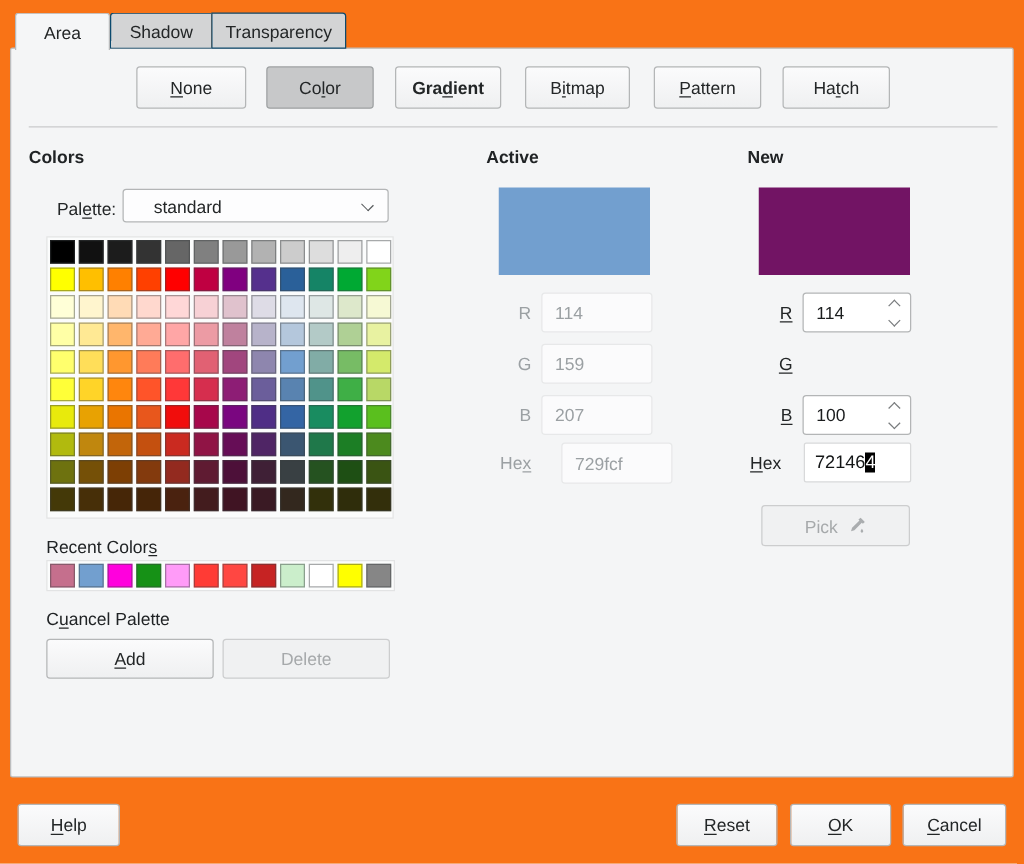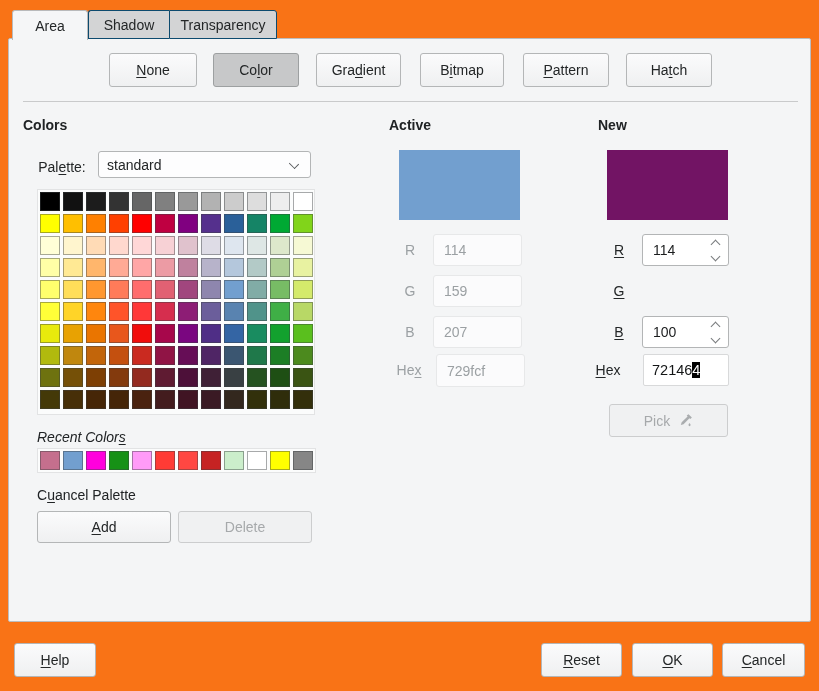--- a/index.html
+++ b/index.html
@@ -54,21 +54,21 @@
   .filltype { top: 14px; }
 
   .separator { position:absolute; left:14px; top:62px; width:775px; height:1px; background:#c9cacb; }
 
   .heading { position:absolute; font-weight:bold; font-size:14px; color:#202325; }
 
   
   .combo {
     position: absolute; left: 89px; top: 112px; width: 213px; height: 27px;
     background: #fdfdfe; border: 1px solid #b3b5b6; border-radius: 3px;
-    display: flex; align-items: center; padding-left: 8px; font-size: 14px;
+    display: flex; align-items: center; padding-left: 24px; font-size: 14px;
   }
   .combo-chev {
     position: absolute; right: 12px; top: 8px;
     width: 8px; height: 8px;
     border-right: 1.6px solid #55585a; border-bottom: 1.6px solid #55585a;
     transform: rotate(45deg) scale(1,0.8);
   }
 
   
   .swatch-grid {
@@ -85,21 +85,21 @@
   .recent-row {
     position: absolute; left: 28px; top: 409px;
     display: grid; grid-template-columns: repeat(12, 20px); gap: 3px;
     background: #fbfcfc; border: 1px solid #e2e3e4; padding: 2px;
   }
   .recent-row .swatch { height: 19px; }
 
   
   .preview { position: absolute; top: 111px; width: 121px; height: 70px; }
   .rowlab {
-    position: absolute; width: 30px; text-align: center; font-size: 14px;
+    position: absolute; width: 30px; text-align: right; font-size: 14px;
     line-height: 32px;
   }
   .rowlab.gray { color: #9ba0a3; }
   .field-disabled {
     position: absolute; width: 89px; height: 32px;
     background: #fbfbfc; border: 1px solid #e7e8e9; border-radius: 3px;
     color: #9ba0a3; display: flex; align-items: center; padding-left: 10px;
     font-size: 14px;
   }
   .spin {
@@ -144,21 +144,21 @@
 
     <div class="btn filltype" style="left:100px;width:88px;">
         <span class="u">N</span>
         <span>one</span>
       </div>
     <div class="btn filltype selected" style="left:204px;width:86px;">
         <span>Co</span>
         <span class="u">l</span>
         <span>or</span>
       </div>
-    <div class="btn filltype" style="left:307px;width:85px;">
+    <div class="btn filltype" style="left:307px;width:85px;font-weight:bold;">
         <span>Gra</span>
         <span class="u">d</span>
         <span>ient</span>
       </div>
     <div class="btn filltype" style="left:411px;width:84px;">
         <span>B</span>
         <span class="u">i</span>
         <span>tmap</span>
       </div>
     <div class="btn filltype" style="left:514px;width:86px;">
@@ -297,21 +297,21 @@
         <div class="swatch" style="background: rgb(74, 34, 15);"></div>
         <div class="swatch" style="background: rgb(67, 28, 30);"></div>
         <div class="swatch" style="background: rgb(64, 20, 35);"></div>
         <div class="swatch" style="background: rgb(58, 26, 36);"></div>
         <div class="swatch" style="background: rgb(51, 40, 30);"></div>
         <div class="swatch" style="background: rgb(50, 48, 11);"></div>
         <div class="swatch" style="background: rgb(47, 45, 11);"></div>
         <div class="swatch" style="background: rgb(51, 47, 11);"></div>
       </div>
 
-    <span class="heading" style="left:28px;top:390px;font-weight:normal;position:absolute;font-style:italic;"><span>Recent Color</span><span class="u">s</span></span>
+    <span class="heading" style="left:28px;top:390px;font-weight:normal;position:absolute;"><span>Recent Color</span><span class="u">s</span></span>
     <div class="recent-row">
         <div class="swatch" style="background: rgb(197, 111, 141);"></div>
         <div class="swatch" style="background: rgb(114, 159, 207);"></div>
         <div class="swatch" style="background: rgb(255, 0, 221);"></div>
         <div class="swatch" style="background: rgb(22, 145, 22);"></div>
         <div class="swatch" style="background: rgb(255, 155, 248);"></div>
         <div class="swatch" style="background: rgb(255, 59, 53);"></div>
         <div class="swatch" style="background: rgb(255, 71, 66);"></div>
         <div class="swatch" style="background: rgb(198, 35, 35);"></div>
         <div class="swatch" style="background: rgb(203, 238, 203);"></div>
@@ -339,21 +339,21 @@
     <div class="field-disabled" style="left:424px;top:236px;">
         <span>159</span>
       </div>
 
     <span class="rowlab gray" style="left:386px;top:277px;">B</span>
     <div class="field-disabled" style="left:424px;top:277px;">
         <span>207</span>
       </div>
 
     <span class="rowlab gray" style="left:384px;top:315px;width:32px;"><span>He</span><span class="u">x</span></span>
-    <div class="field-disabled" style="left:427px;top:315px;height:33px;">
+    <div class="field-disabled" style="left:440px;top:315px;height:33px;">
         <span>729fcf</span>
       </div>
 
     <div class="heading" style="left:589px;top:78px;">New</div>
     <div class="preview" style="left: 598px; background: rgb(114, 20, 100);"></div>
 
     <span class="rowlab" style="left:595px;top:195px;"><span class="u">R</span></span>
     <div class="spin" style="left:633px;top:195px;">
       <span>114</span>
       <span class="spin-arrows">

